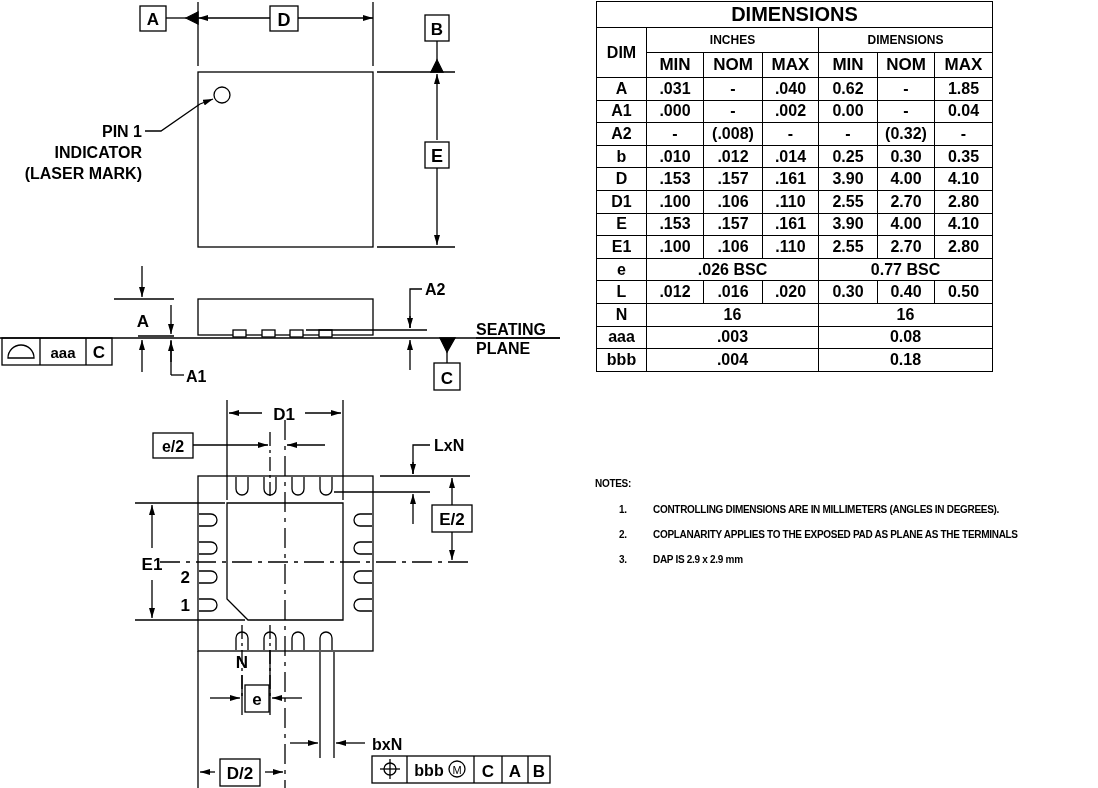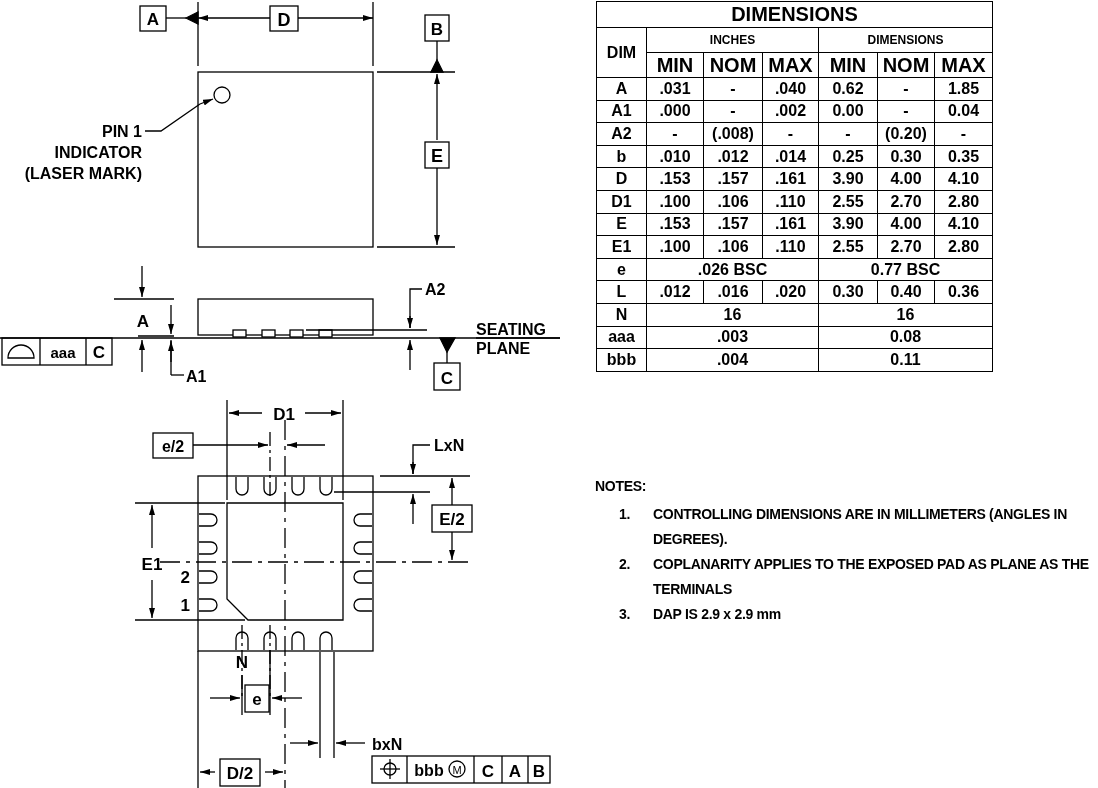--- a/index.html
+++ b/index.html
@@ -5,27 +5,27 @@
   html, body { margin:0; padding:0; background:#ffffff; }
   body { width:1098px; height:788px; position:relative; overflow:hidden;
          font-family:"Liberation Sans", sans-serif; color:#000; }
   #drawing { position:absolute; left:0; top:0; width:1098px; height:788px; }
   #drawing text { font-family:"Liberation Sans", sans-serif; font-weight:bold; fill:#000; }
   .dimtable { position:absolute; left:596px; top:1px; border-collapse:collapse;
               font-family:"Liberation Sans", sans-serif; font-weight:bold; }
   .dimtable td, .dimtable th { border:1px solid #000; text-align:center; padding:0; }
   .dimtable .title { font-size:20px; height:25px; }
   .dimtable .unit { font-size:12px; height:24px; }
-  .dimtable .sub { font-size:20px; height:24px; }
+  .dimtable .sub { font-size:17px; height:24px; }
   .dimtable .dimh { font-size:16px; width:49px; }
   .dimtable td { font-size:16px; height:21.6px; }
   .dimtable .c1 { width:56px; } .dimtable .c2 { width:58px; } .dimtable .c3 { width:55px; }
   .dimtable .c4 { width:58px; } .dimtable .c5 { width:56px; } .dimtable .c6 { width:57px; }
   .notes { position:absolute; left:595px; top:478px; font-family:"Liberation Sans", sans-serif;
-           font-weight:bold; font-size:14px; letter-spacing:-0.3px; }
+           font-weight:bold; font-size:10px; letter-spacing:-0.3px; }
   .notes .hdr { margin-bottom:8px; }
   .notes .item { display:flex; margin-left:24px; line-height:25px; }
   .notes .num { width:34px; flex:none; }
   .notes .txt { width:440px; }
 </style>
 </head>
 <body>
 
 <svg id="drawing" width="1098" height="788" viewBox="0 0 1098 788">
   <defs>
@@ -253,21 +253,21 @@
     <td>0.00</td>
     <td>-</td>
     <td>0.04</td>
   </tr>
   <tr>
     <td>A2</td>
     <td>-</td>
     <td>(.008)</td>
     <td>-</td>
     <td>-</td>
-    <td>(0.20)</td>
+    <td>(0.32)</td>
     <td>-</td>
   </tr>
   <tr>
     <td>b</td>
     <td>.010</td>
     <td>.012</td>
     <td>.014</td>
     <td>0.25</td>
     <td>0.30</td>
     <td>0.35</td>
@@ -313,36 +313,36 @@
     <td colspan="3">.026 BSC</td>
     <td colspan="3">0.77 BSC</td>
   </tr>
   <tr>
     <td>L</td>
     <td>.012</td>
     <td>.016</td>
     <td>.020</td>
     <td>0.30</td>
     <td>0.40</td>
-    <td>0.36</td>
+    <td>0.50</td>
   </tr>
   <tr>
     <td>N</td>
     <td colspan="3">16</td>
     <td colspan="3">16</td>
   </tr>
   <tr>
     <td>aaa</td>
     <td colspan="3">.003</td>
     <td colspan="3">0.08</td>
   </tr>
   <tr>
     <td>bbb</td>
     <td colspan="3">.004</td>
-    <td colspan="3">0.11</td>
+    <td colspan="3">0.18</td>
   </tr>
 </tbody>
   </table>
 
 <div class="notes">
   <div class="hdr">NOTES:</div>
   <div class="item">
     <span class="num">1.</span>
     <span class="txt">CONTROLLING DIMENSIONS ARE IN MILLIMETERS (ANGLES IN DEGREES).</span>
   </div>

